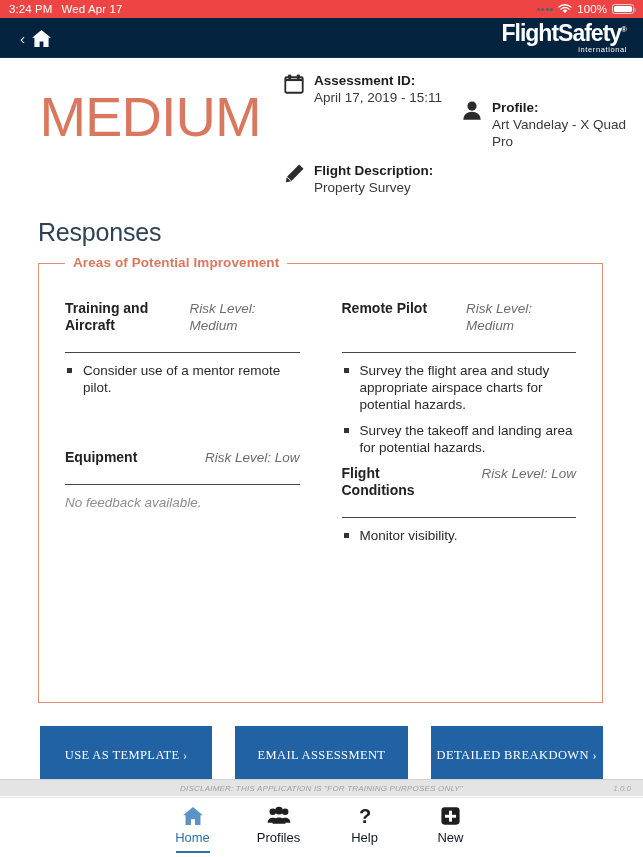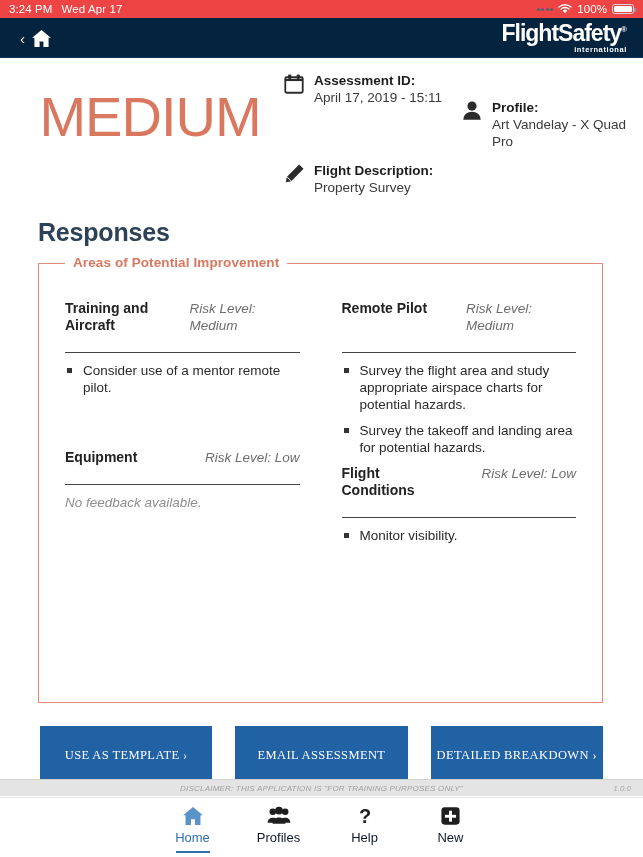--- a/index.html
+++ b/index.html
@@ -48,21 +48,21 @@
   .nav-home { display:flex; align-items:center; gap: 6px; cursor: pointer; }
   .nav-chev { color:#ffffff; font-size: 15px; line-height: 1; opacity: .95; }
   .brand { margin-left: auto; text-align: right; line-height: 1; padding-bottom: 1px; }
   .brand-main {
     color:#ffffff; font-weight: 700; font-size: 23px;
     letter-spacing: -1px; font-family: "Liberation Sans", sans-serif;
   }
   .brand-main sup { font-size: 8px; vertical-align: super; letter-spacing: 0; }
   .brand-sub {
     color:#ffffff; font-size: 7.5px; letter-spacing: 0.6px;
-    margin-top: 1px; font-weight: 700;
+    margin-top: 1px; font-weight: 400;
   }
   .nav-underline { position:absolute; left:0; right:0; bottom:0; height:1px; background:#0d3558; }
 
   
   .summary {
     position: relative;
     height: 144px;
     padding: 14px 0 0 0;
     background: #ffffff;
   }
@@ -81,21 +81,21 @@
   .meta-item { display:flex; gap: 9px; align-items: flex-start; }
   .meta-item.m-assess { width: 168px; }
   .meta-item.m-profile { width: 176px; margin-top: 27px; }
   .meta-ico { flex: 0 0 auto; padding-top: 1px; }
   .meta-txt { font-size: 13.5px; line-height: 17px; color: #3a3a3a; }
   .meta-txt b { display:block; color:#1d1d1d; font-weight:700; font-size: 13.5px; }
   .meta-row2 { display:flex; gap: 10px; margin-top: 12px; }
 
   
   .responses-h {
-    font-size: 25px; font-weight: 700; color: #2e4257;
+    font-size: 25px; font-weight: 400; color: #2e4257;
     padding: 16px 0 0 38px; letter-spacing: -0.2px;
   }
   .fieldset {
     margin: 16px 40px 0 38px;
     border: 1px solid #DE8D76;
     position: relative;
     height: 440px;
     padding: 30px 26px 0 26px;
   }
   .legend {

